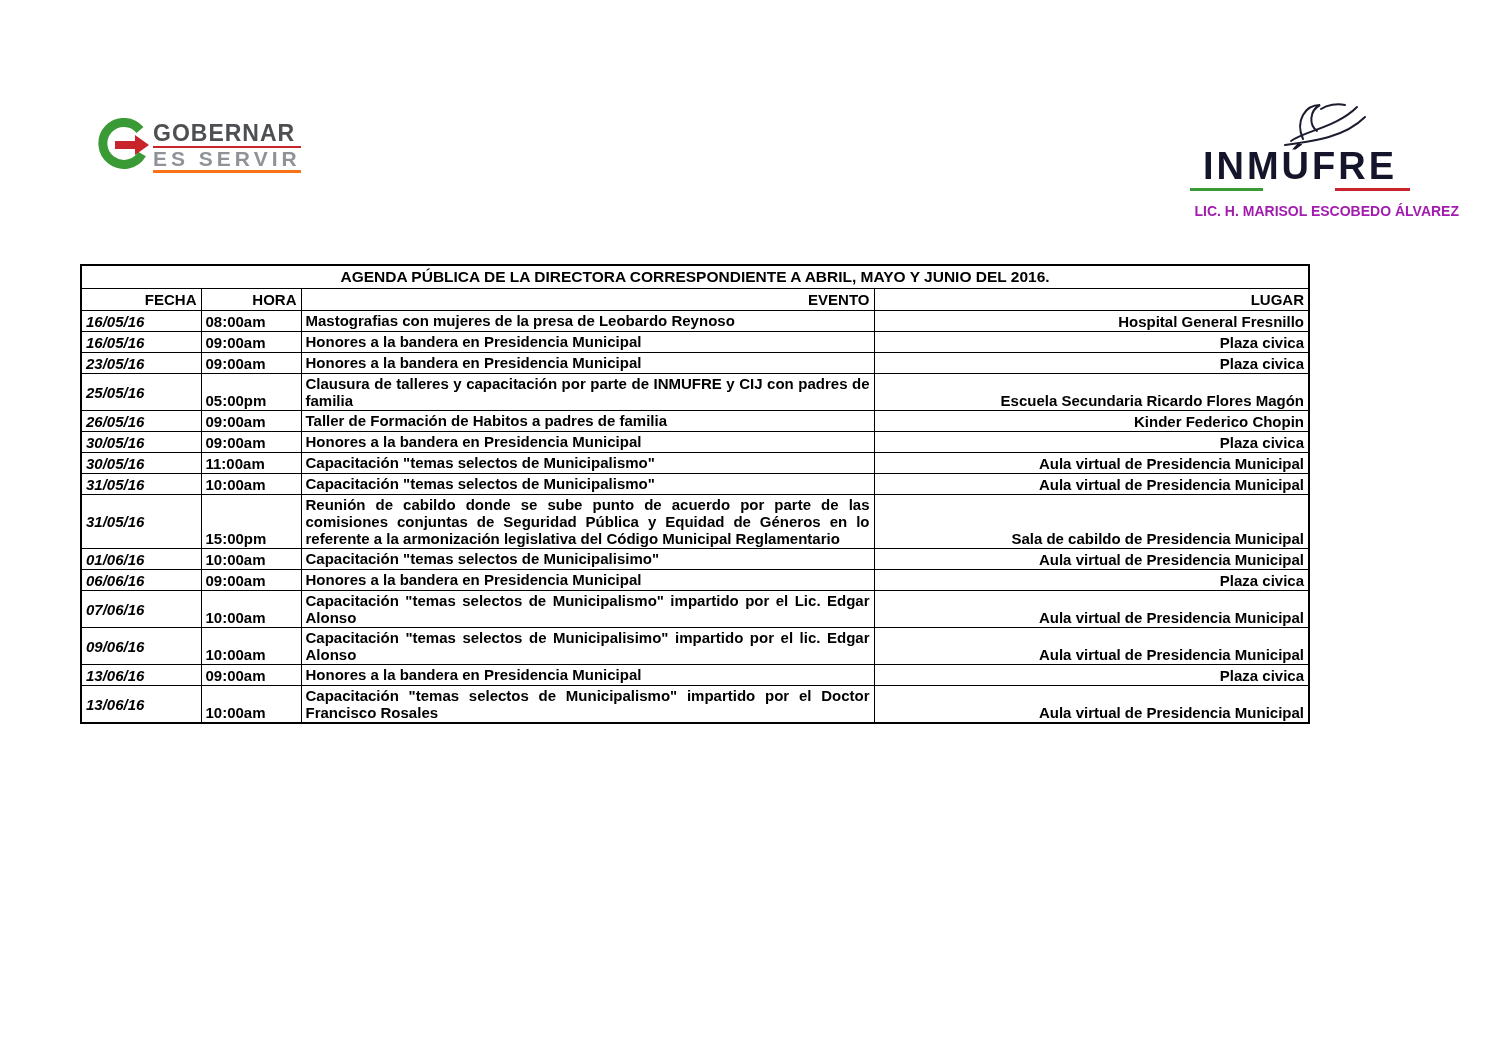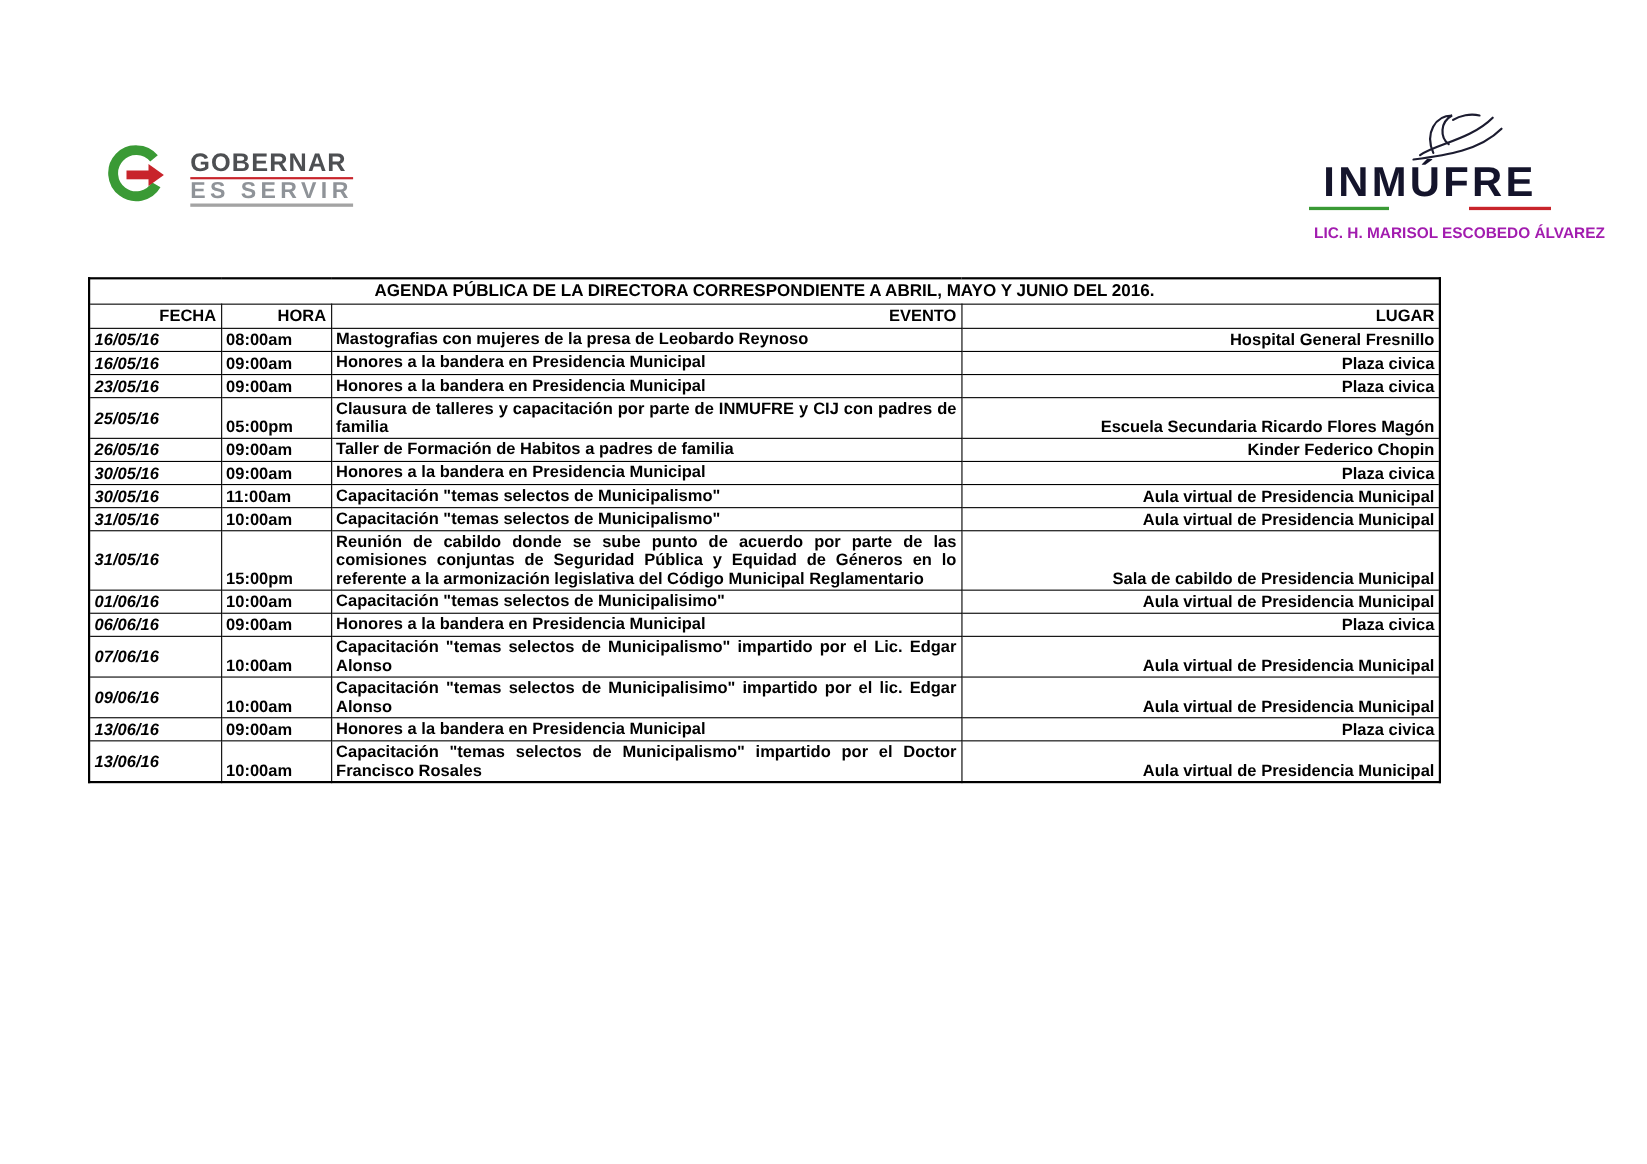--- a/index.html
+++ b/index.html
@@ -9,40 +9,40 @@
     height: 1058px;
     background: #ffffff;
     font-family: "Liberation Sans", sans-serif;
     color: #000;
     overflow: hidden;
   }
 
   
   .logo-left {
     position: absolute;
-    left: 95px; top: 132px;
+    left: 95px; top: 118px;
     display: flex;
     align-items: center;
-    gap: 20px;
+    gap: 0;
   }
   .logo-left-text { line-height: 1.05; }
   .logo-left-line1 {
     font-weight: bold;
     font-size: 23px;
     letter-spacing: 1px;
     color: #4d4f52;
     border-bottom: 2px solid #c8242b;
     padding-bottom: 1px;
   }
   .logo-left-line2 {
     font-weight: bold;
     font-size: 21px;
     letter-spacing: 4px;
     color: #8f9398;
-    border-bottom: 3px solid #a3a3a3;
+    border-bottom: 3px solid #f97316;
     display: inline-block;
   }
 
   .logo-right {
     position: absolute;
     right: 47px; top: 95px;
     width: 300px;
     text-align: center;
   }
   .inmufre-figure { display: block; margin: 0 auto; }
@@ -63,21 +63,21 @@
     right: 38px; top: 203px;
     font-weight: bold;
     font-size: 14px;
     color: #a21caf;
     white-space: nowrap;
   }
 
   
   table.agenda {
     position: absolute;
-    left: 80px; top: 252px;
+    left: 80px; top: 264px;
     width: 1228px;
     border-collapse: collapse;
     table-layout: fixed;
     border: 2px solid #000;
     font-size: 15px;
     font-weight: bold;
   }
   table.agenda col.c-fecha  { width: 120px; }
   table.agenda col.c-hora   { width: 100px; }
   table.agenda col.c-evento { width: 573px; }

